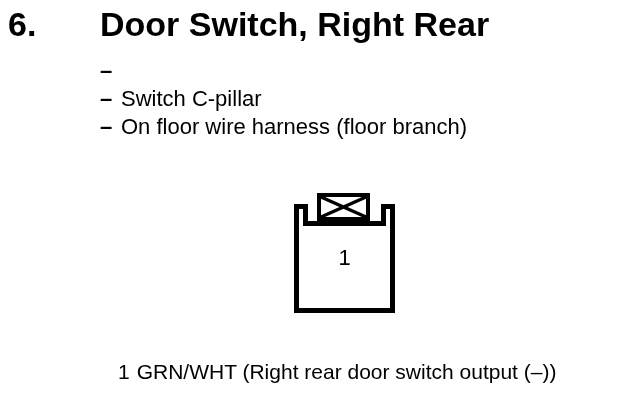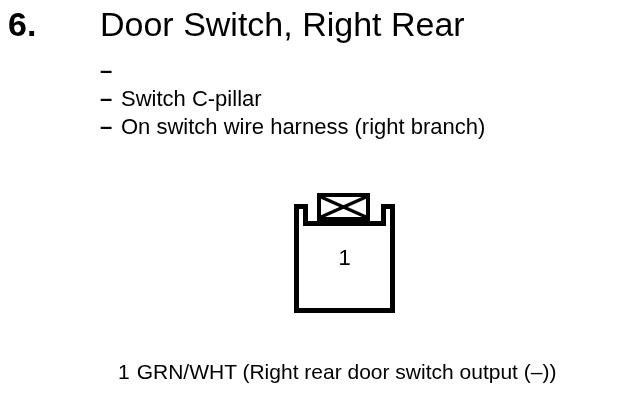--- a/index.html
+++ b/index.html
@@ -19,21 +19,21 @@
     font-size: 34px;
     font-weight: bold;
     line-height: 42px;
   }
   .section-title {
     position: absolute;
     left: 100px;
     top: 3px;
     margin: 0;
     font-size: 34px;
-    font-weight: normal;
+    font-weight: bold;
     line-height: 42px;
     white-space: nowrap;
   }
   .details {
     position: absolute;
     left: 100px;
     top: 57px;
     font-size: 22px;
     line-height: 28px;
   }
@@ -83,21 +83,21 @@
   <div class="details">
     <div class="detail-row">
       <span class="dash">–</span>
     </div>
     <div class="detail-row">
       <span class="dash">–</span>
       <span>Switch C-pillar</span>
     </div>
     <div class="detail-row">
       <span class="dash">–</span>
-      <span>On switch wire harness (right branch)</span>
+      <span>On floor wire harness (floor branch)</span>
     </div>
   </div>
 
   <svg class="connector-svg" viewBox="0 0 101 120" xmlns="http://www.w3.org/2000/svg">
 
     <g fill="#000000">
       <rect x="0" y="11" width="5" height="109"></rect>
       <rect x="96" y="11" width="5" height="109"></rect>
       <rect x="0" y="115" width="101" height="5"></rect>
       <rect x="0" y="11" width="14" height="5"></rect>

